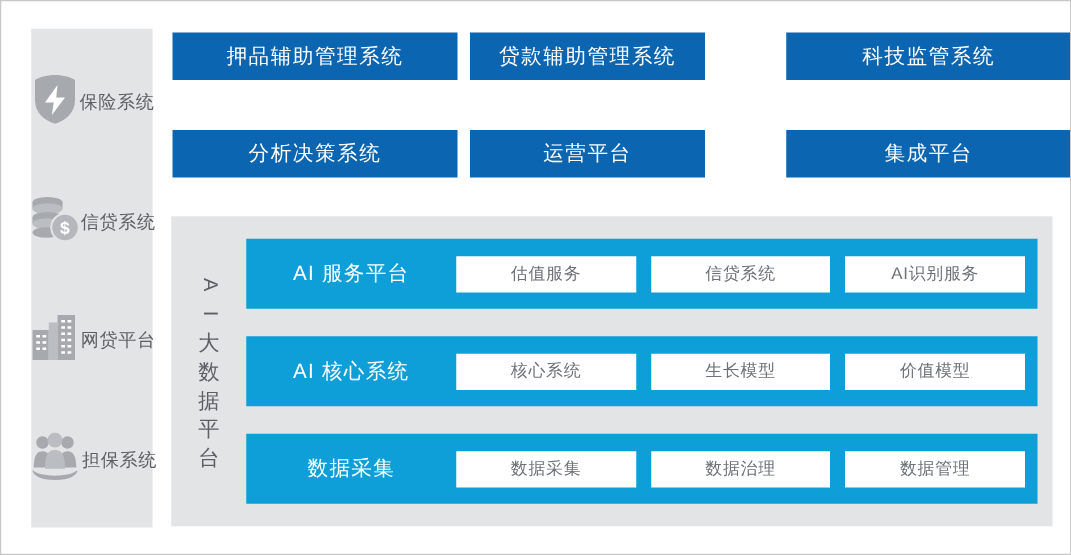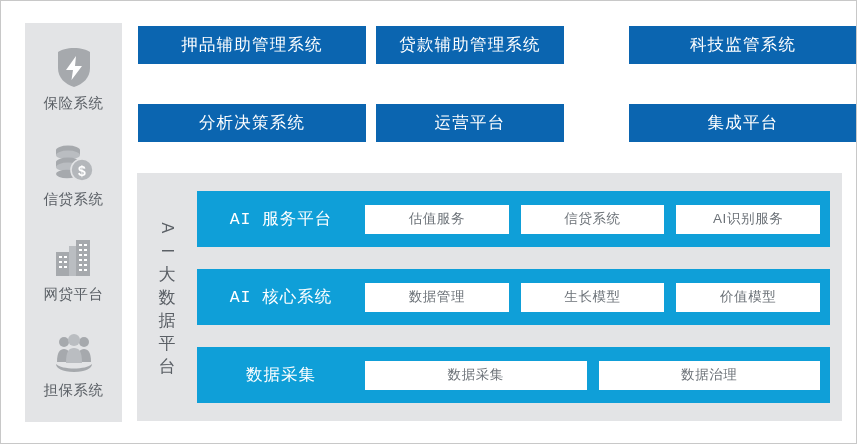--- a/index.html
+++ b/index.html
@@ -30,21 +30,21 @@
     background: #e3e4e6;
     box-sizing: border-box;
     display: flex;
     flex-direction: column;
     align-items: center;
     justify-content: space-around;
     padding: 8px 0;
   }
   .side-item {
     display: flex;
-    flex-direction: column;
+    flex-direction: row;
     align-items: center;
     justify-content: center;
     width: 100%;
   }
   .side-icon {
     width: 46px;
     height: 44px;
     display: flex;
     align-items: center;
     justify-content: center;
@@ -127,21 +127,20 @@
     padding: 0 10px 0 0;
   }
   .cyanrow-label {
     width: 168px;
     text-align: center;
     color: #ffffff;
     font-size: 16.5px;
     letter-spacing: 1px;
     white-space: nowrap;
     flex-shrink: 0;
-    font-family: Liberation Mono, monospace;
   }
   .chips {
     flex: 1;
     display: flex;
     align-items: center;
     gap: 12px;
   }
   .chip {
     flex: 1;
     height: 29px;
@@ -276,30 +275,31 @@
         <div class="chips">
           <div class="chip">估值服务</div>
           <div class="chip">信贷系统</div>
           <div class="chip">AI识别服务</div>
         </div>
       </div>
 
       <div class="cyanrow">
         <div class="cyanrow-label">AI 核心系统</div>
         <div class="chips">
-          <div class="chip">数据管理</div>
+          <div class="chip">核心系统</div>
           <div class="chip">生长模型</div>
           <div class="chip">价值模型</div>
         </div>
       </div>
 
       <div class="cyanrow">
         <div class="cyanrow-label">数据采集</div>
         <div class="chips">
           <div class="chip">数据采集</div>
           <div class="chip">数据治理</div>
+          <div class="chip">数据管理</div>
         </div>
       </div>
 
     </div>
   </div>
 
 </div>
 
 </body></html>

